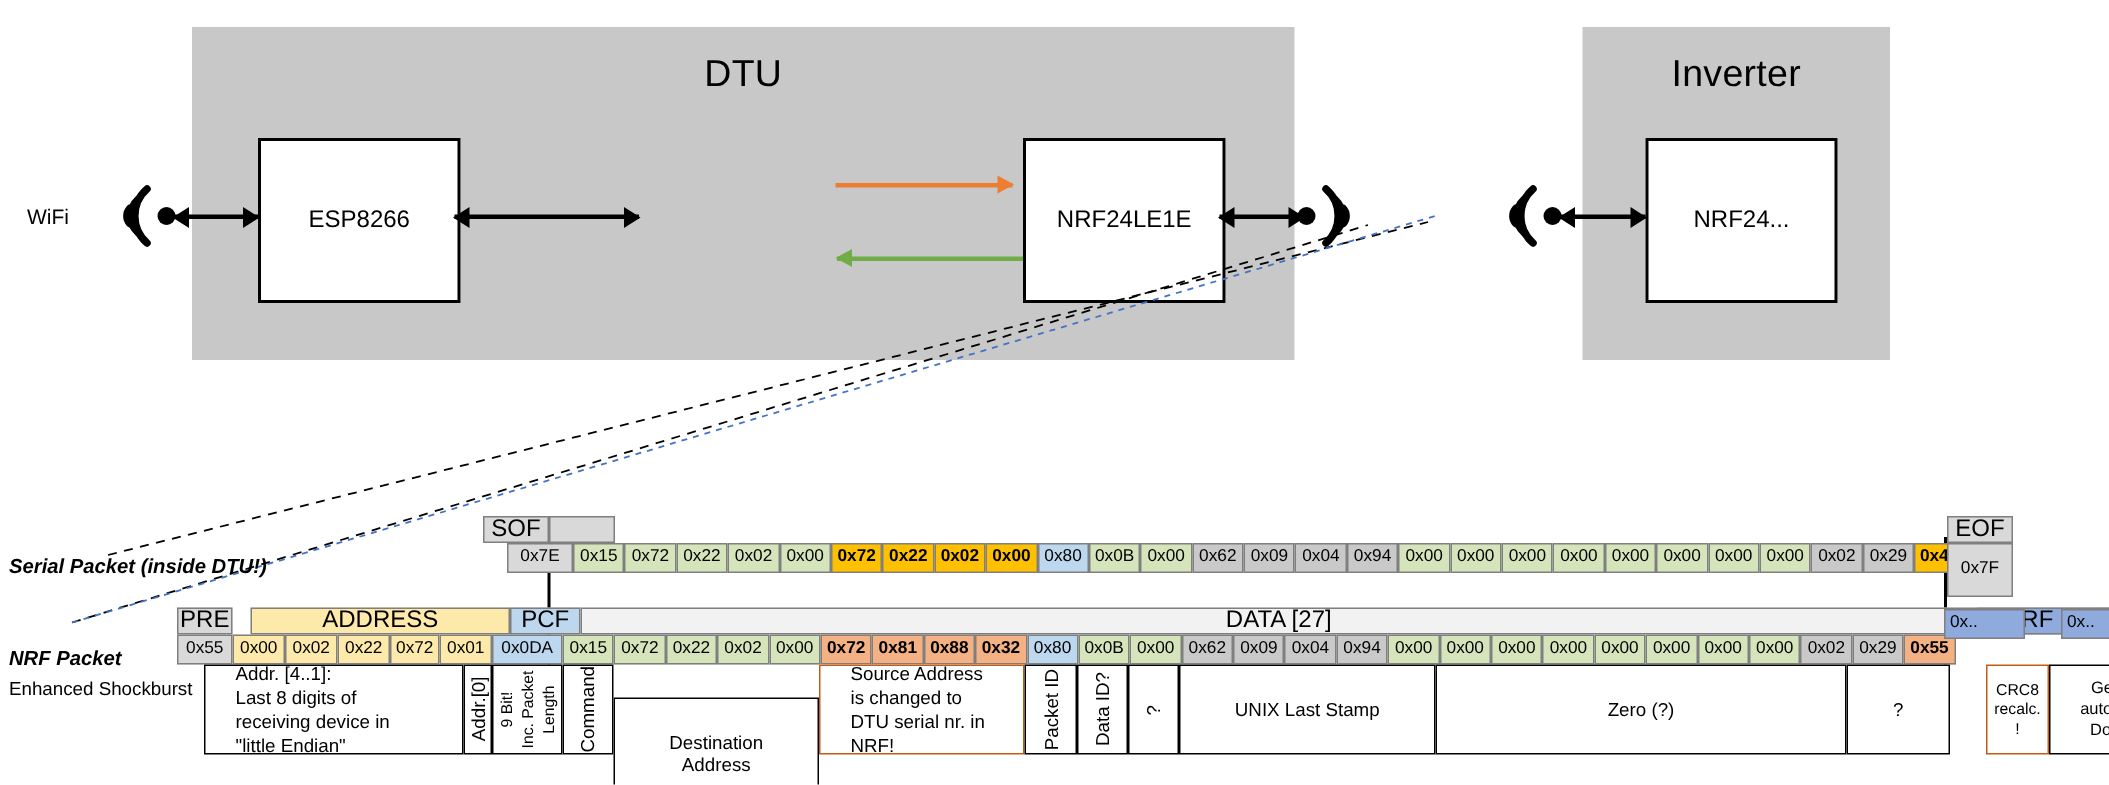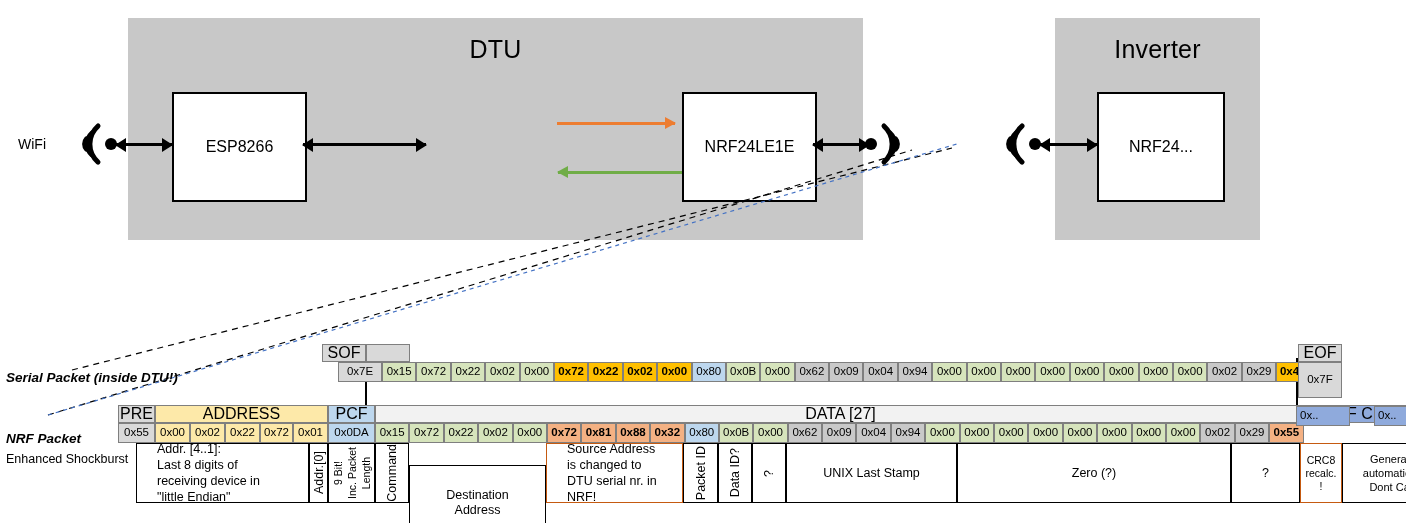--- a/index.html
+++ b/index.html
@@ -195,21 +195,21 @@
     </div>
   <div class="cellrow" id="serial-eof" style="left:1298px;top:4px;">
     <div>
       <div class="cell hdr c-gray" style="width:44px;height:18px;">EOF</div>
       <div class="cell c-gray" style="width:44px;height:36px;">0x7F</div>
     </div>
   </div>
 
   <div class="cellrow" id="nrf-hdr" style="left:118px;top:65px;height:18px;">
     <div class="cell hdr c-gray" style="width:37px;height:18px;">PRE</div>
-    <div class="cell hdr c-ltyellow" style="width:173px;height:18px;">ADDRESS</div>
+    <div class="cell hdr c-ltyellow" style="width:173px;height:18px;margin-left:12px;">ADDRESS</div>
     <div class="cell hdr c-blue" style="width:47px;height:18px;">PCF</div>
     <div class="cell hdr c-ltgray" style="width:931px;height:18px;">DATA [27]</div>
     <div class="cell hdr c-blue2" style="width:108px;height:18px;">NRF CRC</div>
   </div>
 
   <div class="cellrow" id="nrf-row" style="left:118px;top:83px;height:20px;">
     <div class="cell c-gray" style="width:37px;height:20px;">0x55</div>
     <div class="cell c-ltyellow" style="width:35px;height:20px;">0x00</div>
     <div class="cell c-ltyellow" style="width:35px;height:20px;">0x02</div>
     <div class="cell c-ltyellow" style="width:35px;height:20px;">0x22</div>
@@ -289,21 +289,21 @@
       <span class="vert">?</span>
     </div>
 
     <div class="desc center" style="width:171px;height:60px;">UNIX Last Stamp</div>
 
     <div class="desc center" style="width:274px;height:60px;">Zero (?)</div>
 
     <div class="desc center" style="width:69px;height:60px;">?</div>
 
     <div class="desc center c-orange" style="width:37px;height:60px;border-color:#c55a11;
-         flex-direction:column;justify-content:center;font-size:10.5px;line-height:13px;">
+         flex-direction:column;justify-content:center;font-size:10.5px;line-height:13px;margin-left:24px;">
       <span>CRC8</span>
       <span>recalc.</span>
       <span>!</span>
     </div>
 
     <div class="desc center" style="width:108px;height:60px;flex-direction:column;
          justify-content:center;font-size:11px;line-height:14px;">
       <span>Generated</span>
       <span>automatically.</span>
       <span>Dont Care!</span>

